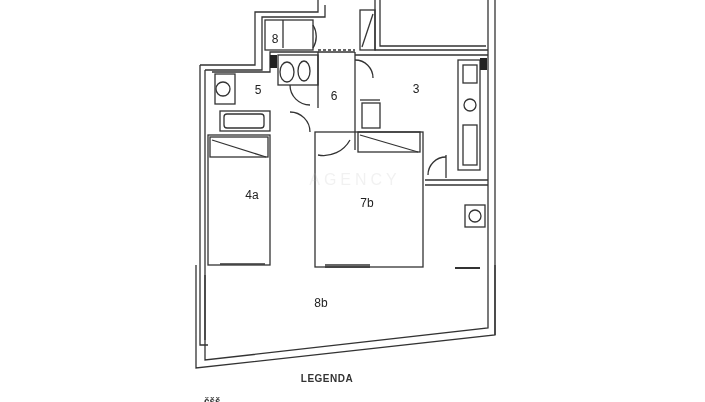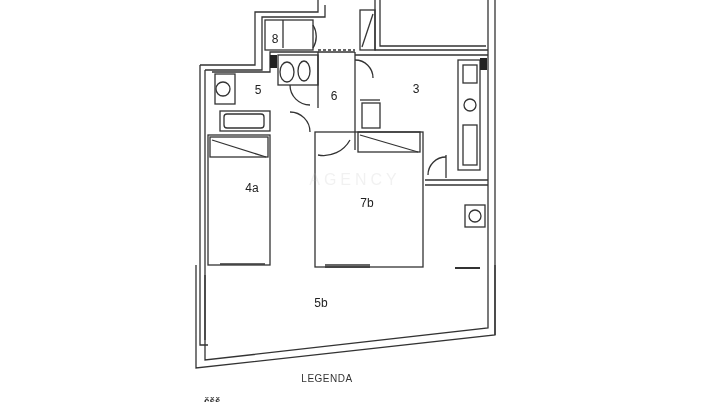--- a/index.html
+++ b/index.html
@@ -1,19 +1,19 @@
 <!DOCTYPE html>
 <html><head>
 <meta charset="utf-8">
 <style>
   html, body { margin: 0; padding: 0; background: #ffffff; }
   body { width: 705px; height: 402px; overflow: hidden; position: relative; font-family: "Liberation Sans", sans-serif; }
   #plan { position: absolute; left: 0; top: 0; width: 705px; height: 402px; }
   .room-label { position: absolute; font-family: "Liberation Sans", sans-serif; font-size: 12px; color: #222; transform: translate(-50%, -50%); }
-  .legend-title { position: absolute; left: 327px; top: 378px; transform: translate(-50%, -50%); font-family: "Liberation Sans", sans-serif; font-weight: normal; font-size: 10px; letter-spacing: 0.5px; color: #333; }
+  .legend-title { position: absolute; left: 327px; top: 378px; transform: translate(-50%, -50%); font-family: "Liberation Sans", sans-serif; font-weight: bold; font-size: 10px; letter-spacing: 0.5px; color: #333; }
   .legend-cut { position: absolute; left: 204px; top: 396px; font-family: "Liberation Sans", sans-serif; font-weight: bold; font-size: 10px; color: #333; height: 6px; overflow: hidden; }
   .wm { position: absolute; color: rgba(180,180,180,0.18); font-family: "Liberation Sans", sans-serif; font-size: 16px; letter-spacing: 4px; transform: translate(-50%, -50%); }
 </style>
 </head>
 <body>
 
 <div id="plan">
   <svg width="705" height="402" viewBox="0 0 705 402" xmlns="http://www.w3.org/2000/svg">
     <g fill="none" stroke="#333" stroke-width="1.3">
 
@@ -88,19 +88,19 @@
       <polygon points="480,58 487,58 487,70 480,70"></polygon>
     </g>
   </svg>
 
   <div class="wm" style="left:355px; top:180px;">AGENCY</div>
 
   <span class="room-label" style="left:275px; top:39px;">8</span>
   <span class="room-label" style="left:258px; top:90px;">5</span>
   <span class="room-label" style="left:334px; top:96px;">6</span>
   <span class="room-label" style="left:416px; top:89px;">3</span>
-  <span class="room-label" style="left:252px; top:188px;">4a</span>
+  <span class="room-label" style="left:252px; top:195px;">4a</span>
   <span class="room-label" style="left:367px; top:203px;">7b</span>
-  <span class="room-label" style="left:321px; top:303px;">5b</span>
+  <span class="room-label" style="left:321px; top:303px;">8b</span>
 
   <span class="legend-title">LEGENDA</span>
   <span class="legend-cut">čšš...</span>
 </div>
 
 </body></html>

